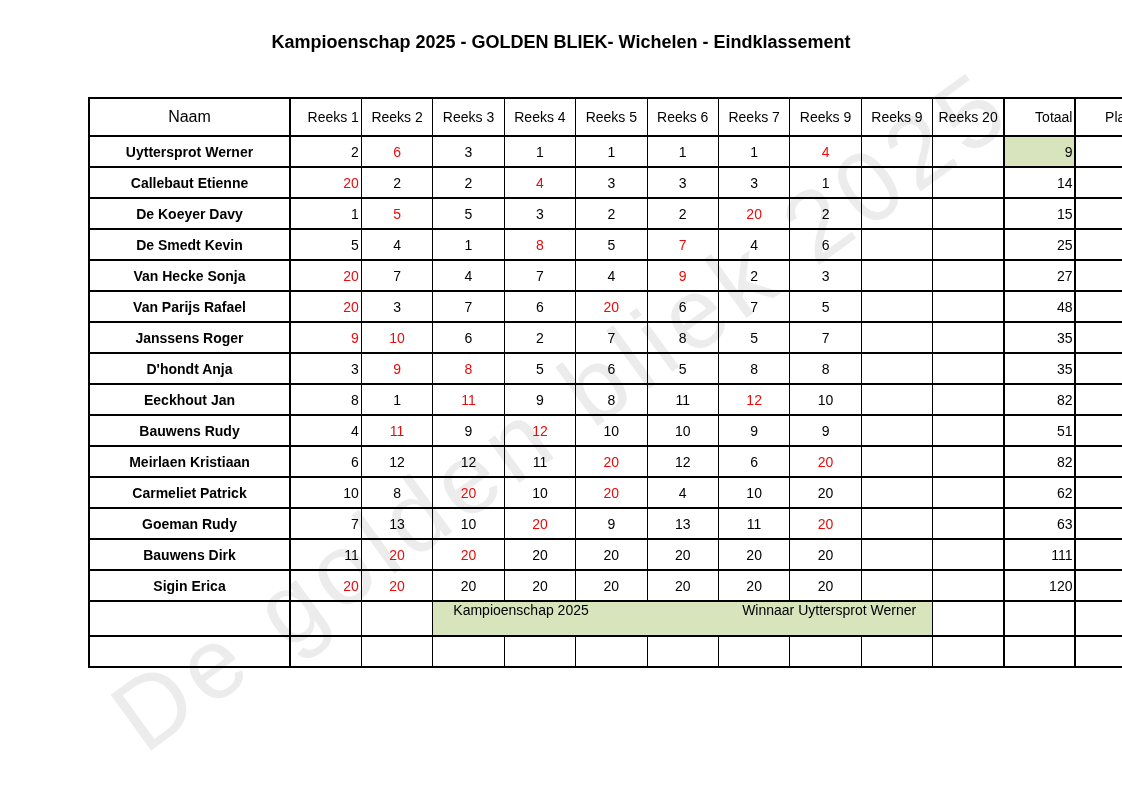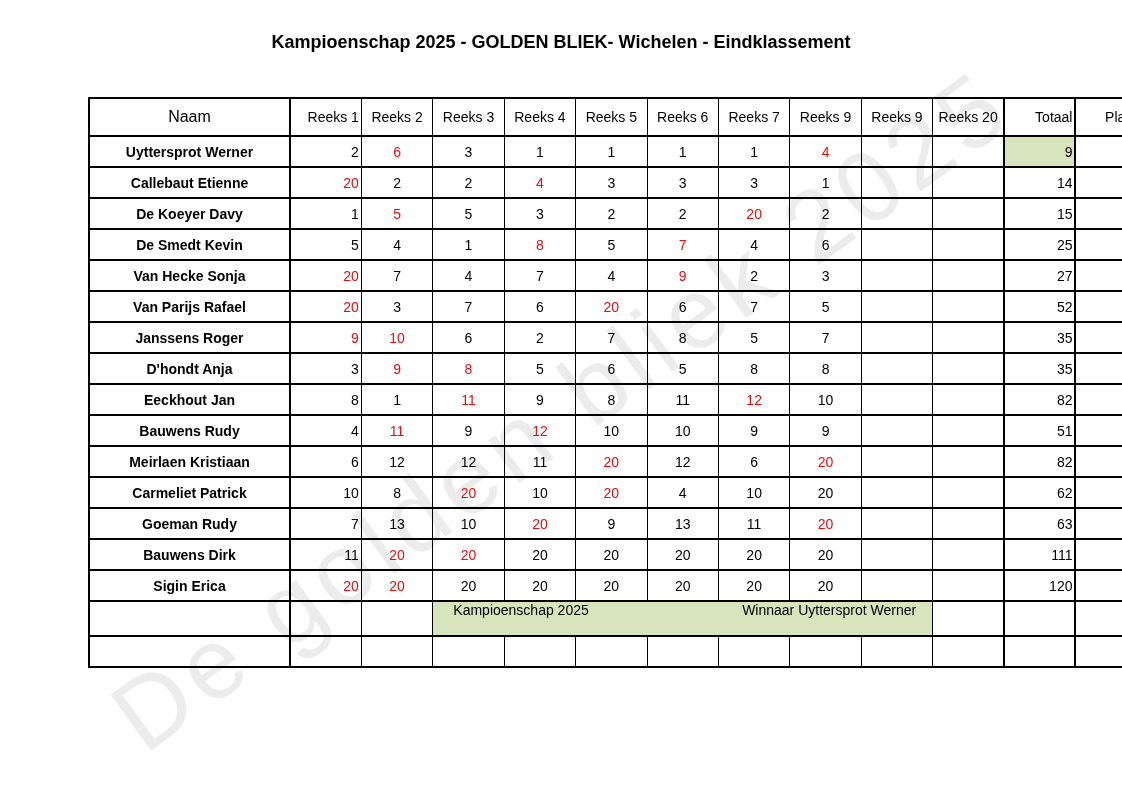--- a/index.html
+++ b/index.html
@@ -153,21 +153,21 @@
           <td class="thickL red">20</td>
           <td>3</td>
           <td>7</td>
           <td>6</td>
           <td class="red">20</td>
           <td>6</td>
           <td>7</td>
           <td>5</td>
           <td></td>
           <td></td>
-          <td class="thickL">52</td>
+          <td class="thickL">48</td>
           <td class="plaats-cell thickL">6</td>
         </tr>
         <tr>
           <td class="naam-cell">Janssens Roger</td>
           <td class="thickL red">9</td>
           <td class="red">10</td>
           <td>6</td>
           <td>2</td>
           <td>7</td>
           <td>8</td>

